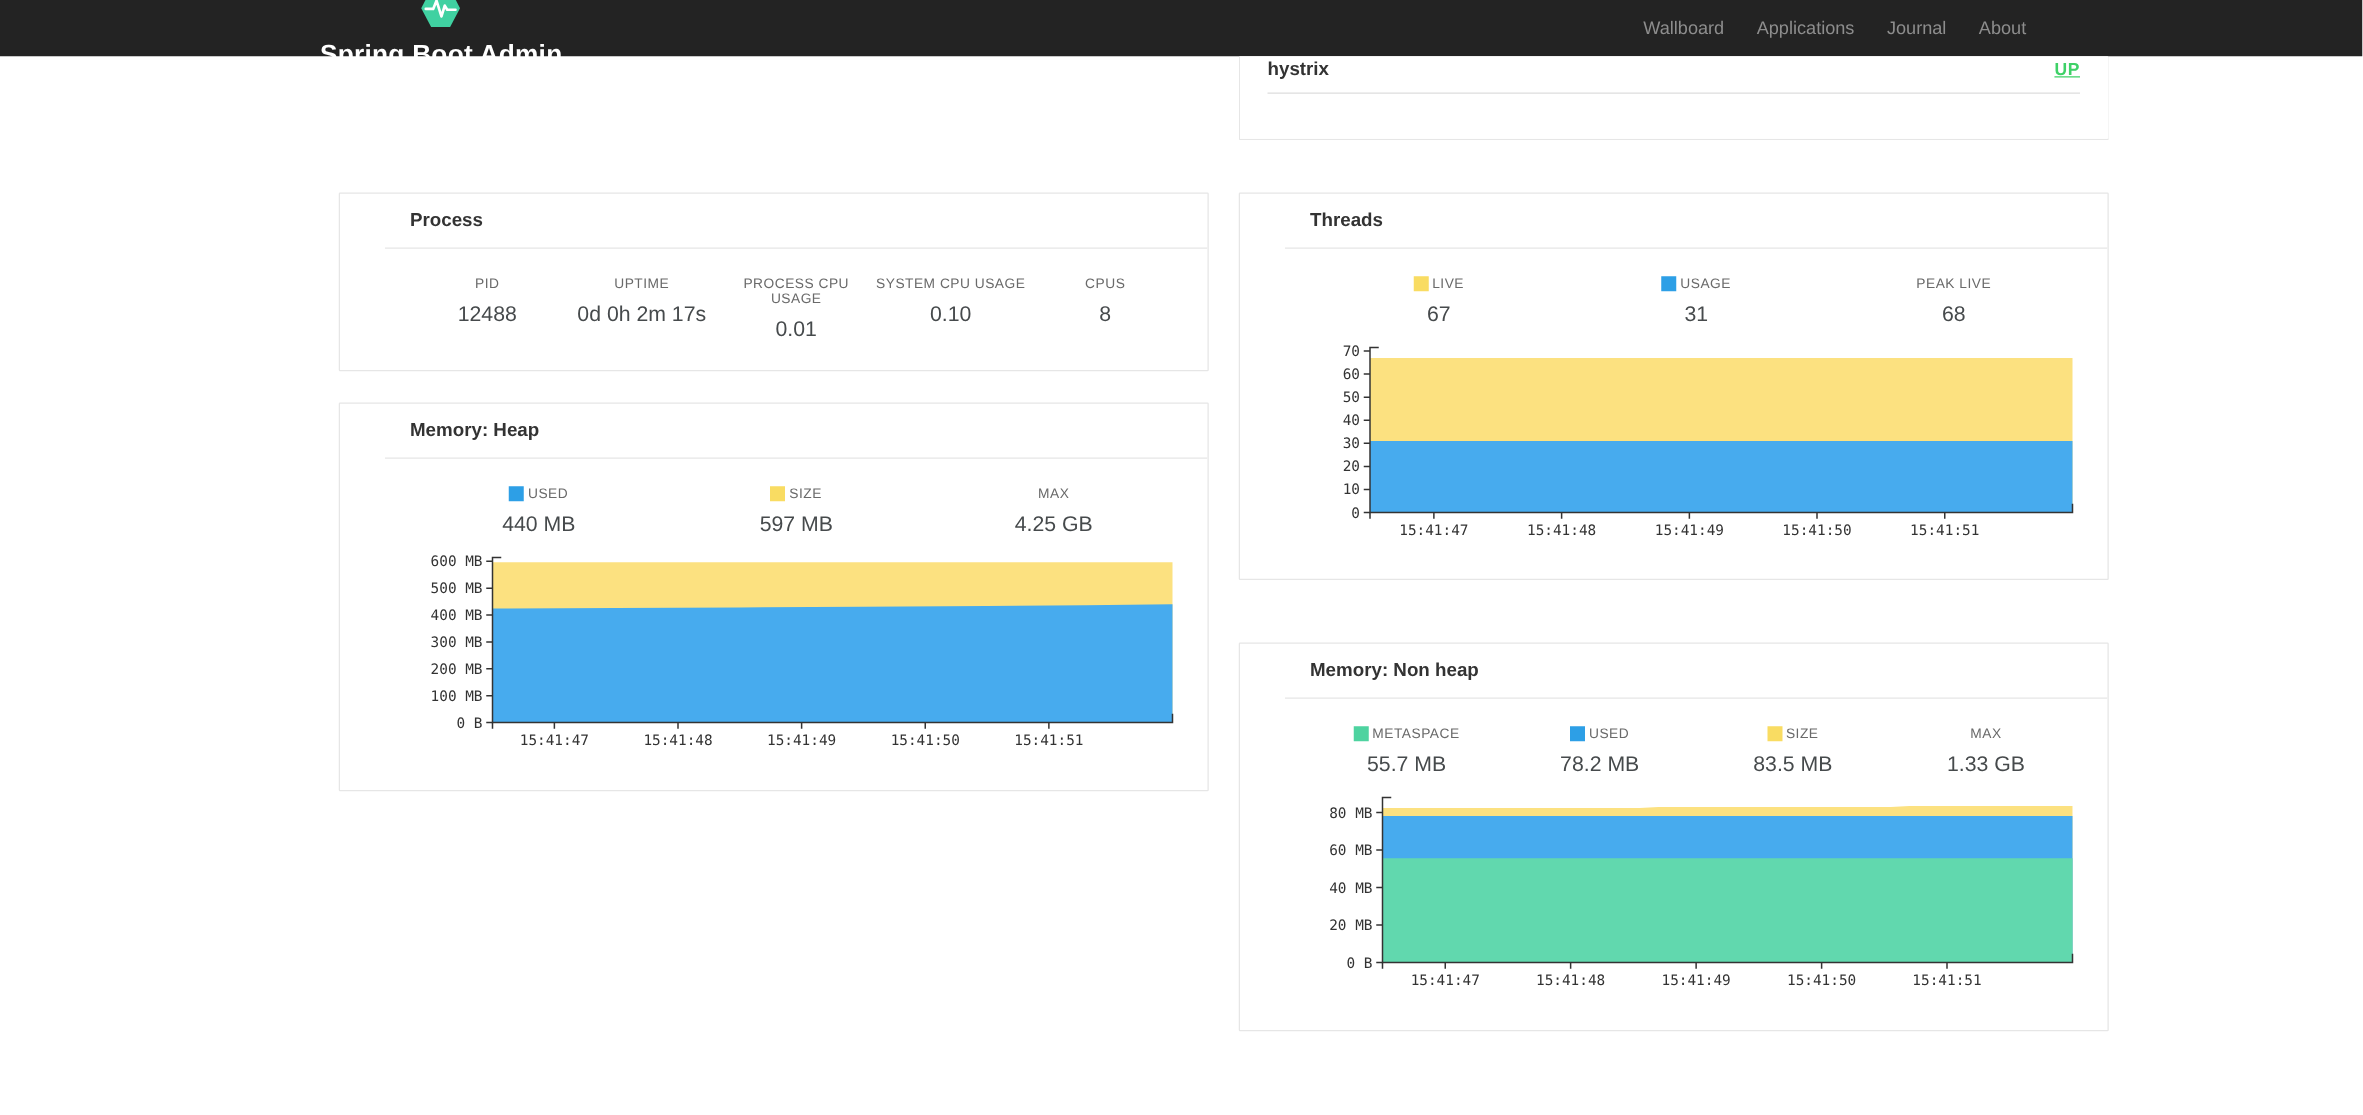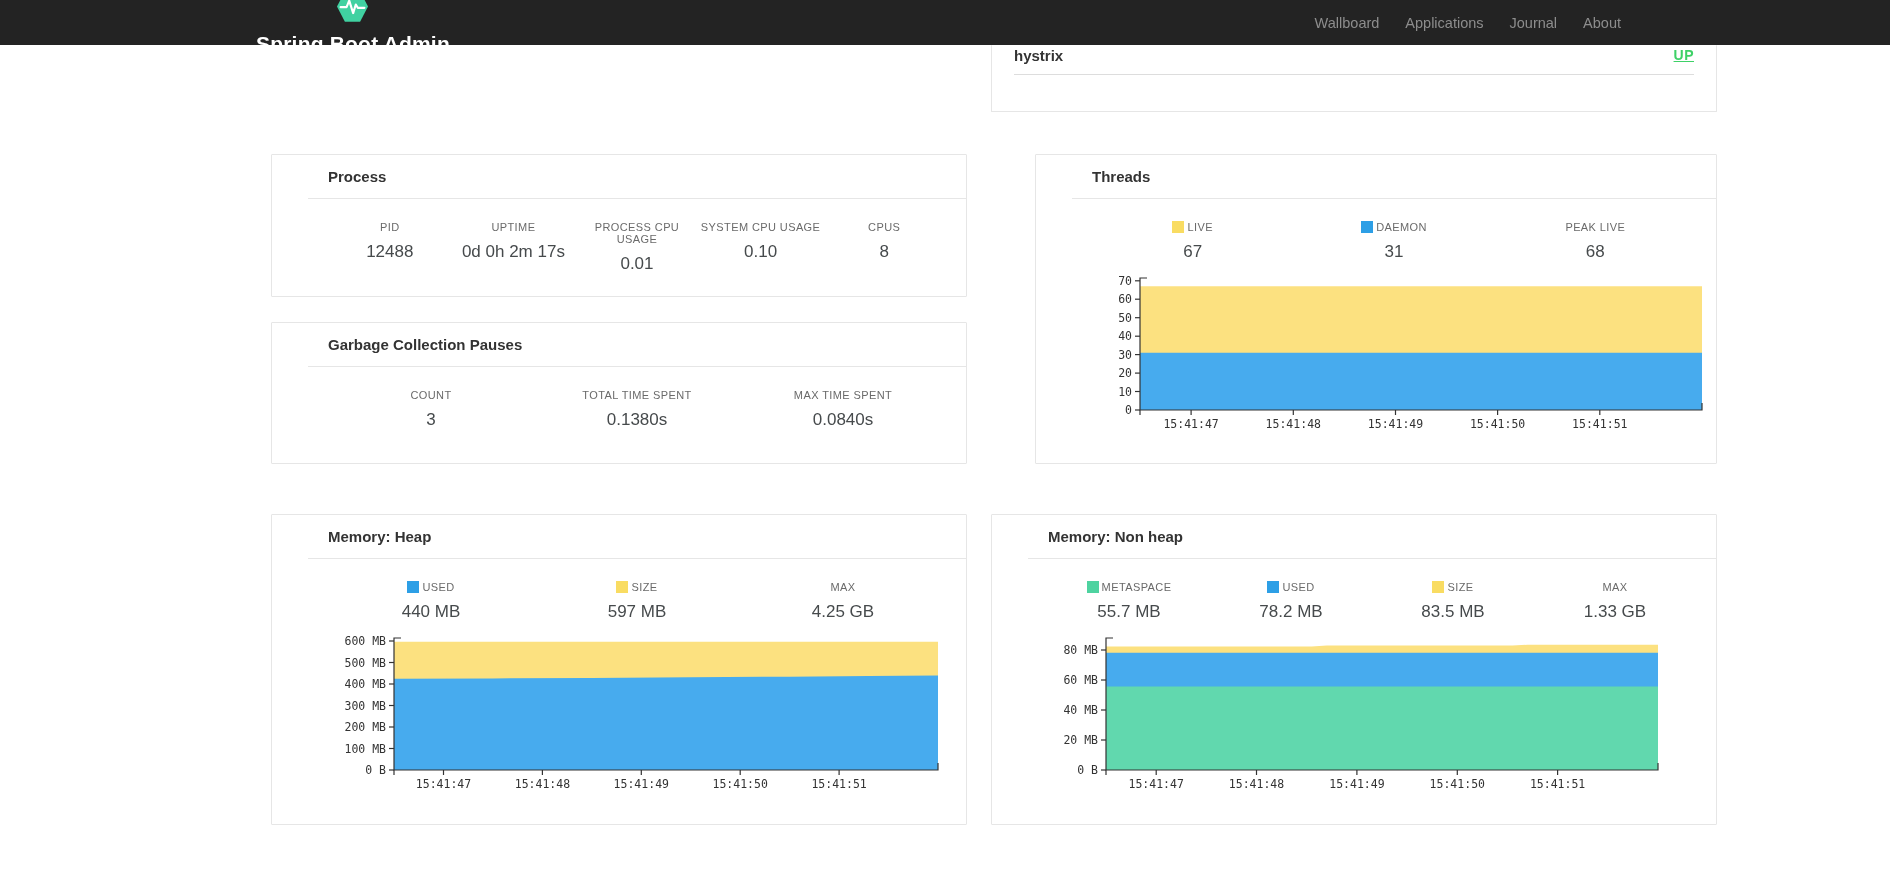--- a/index.html
+++ b/index.html
@@ -43,21 +43,21 @@
   .stat-value { font-size:17px; color:#464a4c; margin-top:9px; }
 
   .chart { display:block; margin-top:10px; }
   .chart text { font-family:"DejaVu Sans Mono", monospace; font-size:11.5px; fill:#333; }
 
   
   .h-process { height:143px; margin-bottom:25px; }
   .h-gc      { height:142px; margin-bottom:50px; }
   .h-heap    { height:311px; }
   .h-status  { margin-bottom:42px; }
-  .h-threads { height:310px; margin-bottom:50px;margin-left:44px; }
+  .h-threads { height:310px; margin-bottom:50px; }
   .h-nonheap { height:311px; }
 </style>
 </head>
 <body>
 
 <header class="navbar">
   <div class="nav-inner">
     <div class="brand">
       <svg class="brand-logo" viewBox="0 0 100 100">
         <polygon points="27,4 73,4 97,50 73,96 27,96 3,50" fill="#40d1a1"></polygon>
@@ -100,39 +100,20 @@
             <div class="stat-value">0.10</div>
           </div>
           <div class="stat">
             <div class="stat-label">CPUS</div>
             <div class="stat-value">8</div>
           </div>
         </div>
       </div>
     </section>
 
-    <section class="card h-gc">
-      <div class="card-header"><span class="card-title">Garbage Collection Pauses</span></div>
-      <div class="card-body">
-        <div class="stats">
-          <div class="stat">
-            <div class="stat-label">COUNT</div>
-            <div class="stat-value">3</div>
-          </div>
-          <div class="stat">
-            <div class="stat-label">TOTAL TIME SPENT</div>
-            <div class="stat-value">0.1380s</div>
-          </div>
-          <div class="stat">
-            <div class="stat-label">MAX TIME SPENT</div>
-            <div class="stat-value">0.0840s</div>
-          </div>
-        </div>
-      </div>
-    </section>
 
     <section class="card h-heap">
       <div class="card-header"><span class="card-title">Memory: Heap</span></div>
       <div class="card-body">
         <div class="stats">
           <div class="stat">
             <div class="stat-label">
                 <span class="swatch" style="background: rgb(45, 159, 230);"></span>
                 <span>USED</span>
               </div>
@@ -201,21 +182,21 @@
           <div class="stat">
             <div class="stat-label">
                 <span class="swatch" style="background: rgb(249, 220, 98);"></span>
                 <span>LIVE</span>
               </div>
             <div class="stat-value">67</div>
           </div>
           <div class="stat">
             <div class="stat-label">
                 <span class="swatch" style="background: rgb(45, 159, 230);"></span>
-                <span>DAEMON</span>
+                <span>USAGE</span>
               </div>
             <div class="stat-value">31</div>
           </div>
           <div class="stat">
             <div class="stat-label">PEAK LIVE</div>
             <div class="stat-value">68</div>
           </div>
         </div>
         <svg class="chart" width="618" height="170">
             <polygon points="48.0,14.3 610.0,14.3 610.0,138 48.0,138" fill="#fce180"></polygon>

